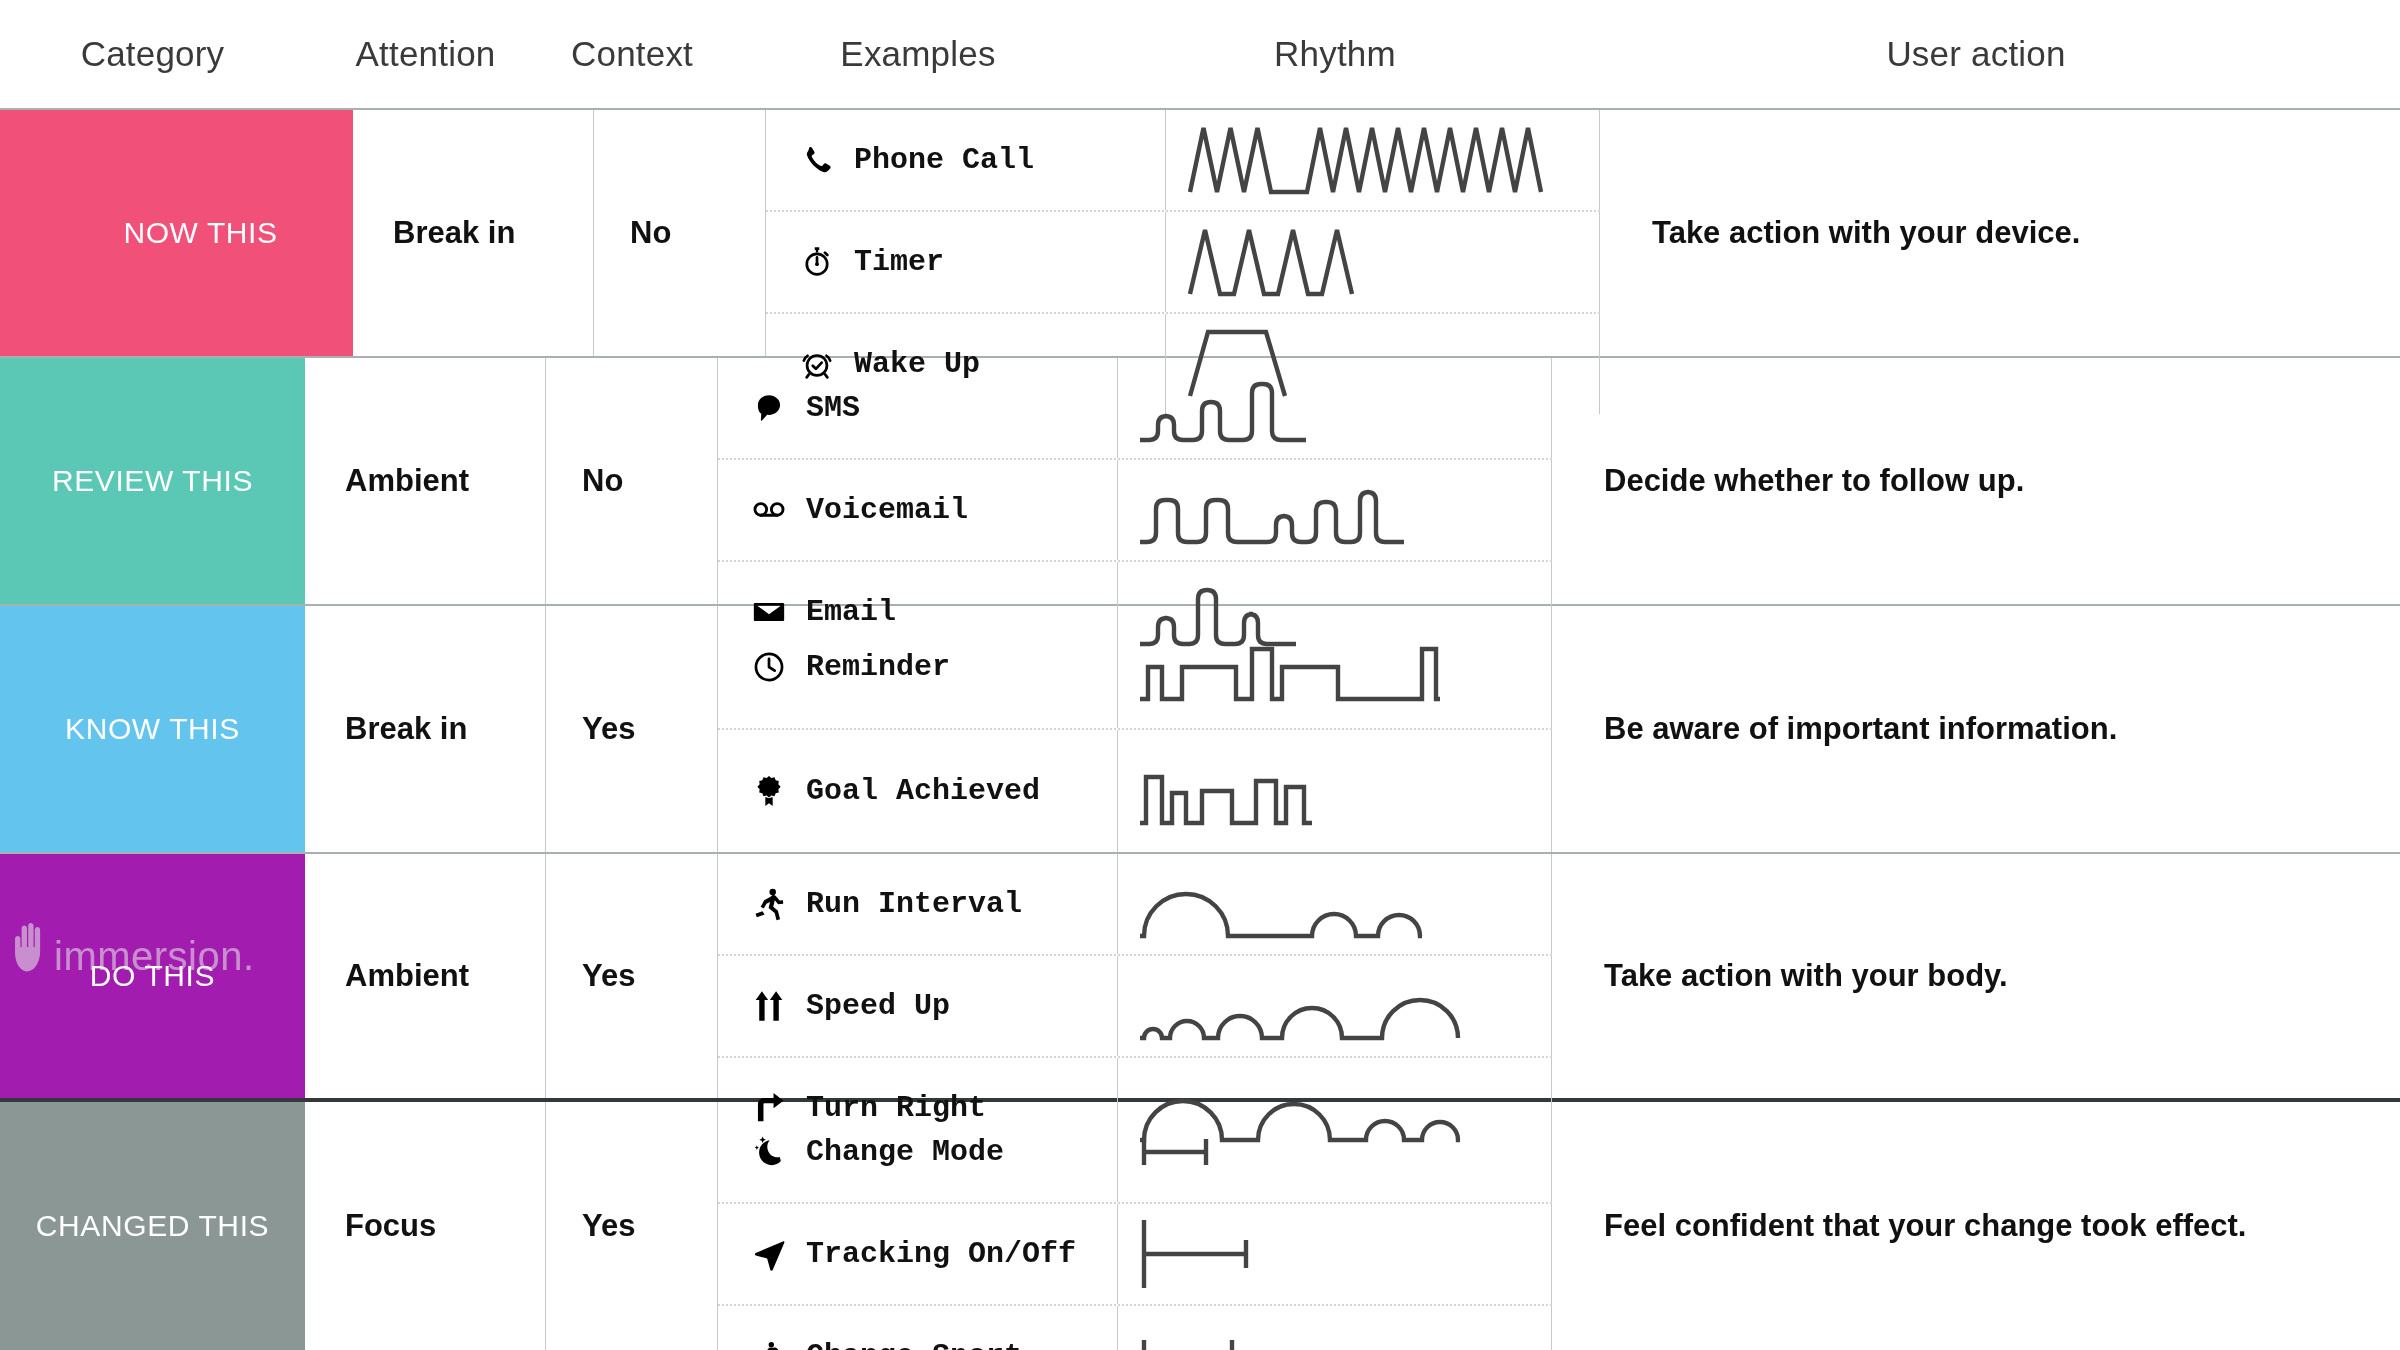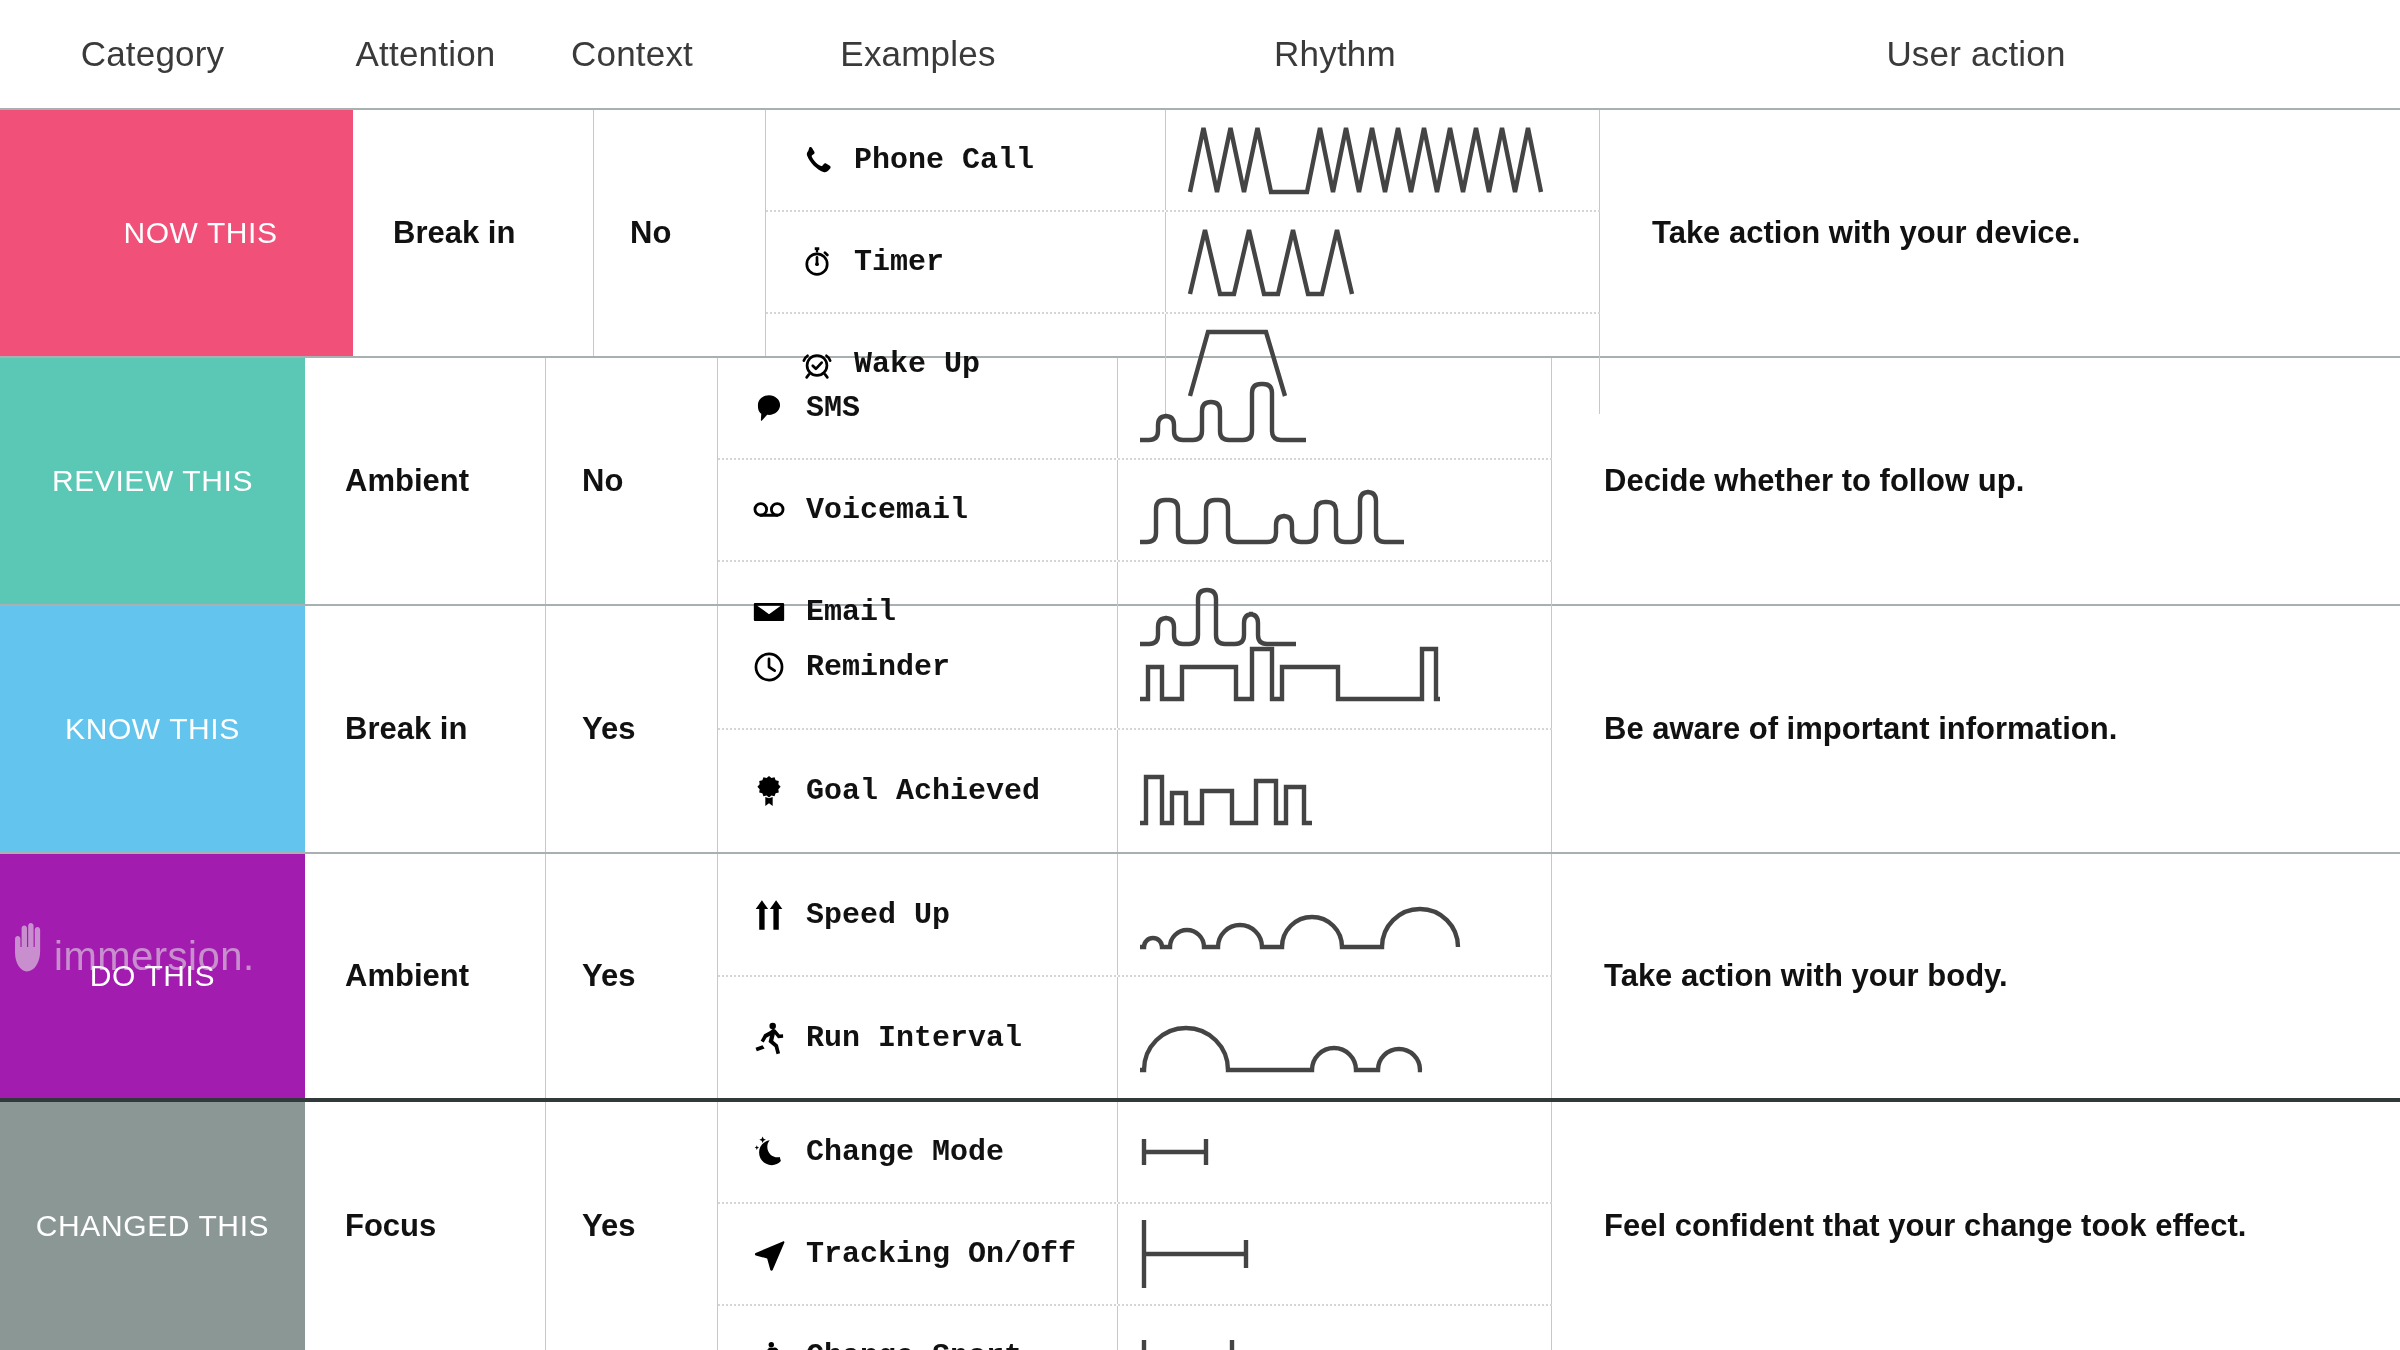--- a/index.html
+++ b/index.html
@@ -389,49 +389,66 @@
         <div class="cat" style="background: #a21caf;">
           <div class="cat-label">DO THIS</div>
         </div>
         <div class="attention">Ambient</div>
         <div class="context">Yes</div>
         <div class="subrows">
           <div class="subrow">
             <div class="example">
               <span class="ex-icon">
                 <svg viewBox="0 0 24 24" width="34" height="34">
-                  <path fill="currentColor" d="M7 1.6l4.4 6.2H8.9v14.6H5.1V7.8H2.6L7 1.6z"></path>
-                  <path fill="currentColor" d="M17 1.6l4.4 6.2h-2.5v14.6h-3.8V7.8h-2.5L17 1.6z"></path>
-                </svg>
-              </span>
-              <span class="ex-label">Speed Up</span>
-            </div>
-            <div class="rhythm">
-              <svg viewBox="0 0 400 100" width="400" height="100">
-                <g fill="none" stroke="#444444" stroke-width="4.4" stroke-linecap="butt" stroke-linejoin="miter">
-                  <path d="M 6 82 L 10 82 A 9 9 0 0 1 28 82 L 36 82 A 17 17 0 0 1 70 82 L 84 82 A 22 22 0 0 1 128 82 L 148 82 A 30 30 0 0 1 208 82 L 248 82 A 38 38 0 0 1 324 82"></path>
-                </g>
-              </svg>
-            </div>
-          </div>
-          <div class="subrow">
-            <div class="example">
-              <span class="ex-icon">
-                <svg viewBox="0 0 24 24" width="34" height="34">
                   <circle cx="14.6" cy="3.6" r="2.3" fill="currentColor"></circle>
                   <path fill="currentColor" d="M12.8 7.1L8.6 9.4 6.1 14l2.2 1.2 1.9-3.4 2.5-1.3-1 4.3 4.3 3.6 1.3 5.1 2.5-.7-1.5-6.1-3.3-2.8 1.1-4.5 2.3 2.7 3.6-.2-.1-2.5-2.4.1-2.7-3.2c-.6-.7-1.7-.9-2.5-.5z"></path>
                   <path fill="currentColor" d="M7.4 17.2l-4.9 1.7.9 2.4 5.5-1.9-1.5-2.2z"></path>
                 </svg>
               </span>
               <span class="ex-label">Run Interval</span>
             </div>
             <div class="rhythm">
               <svg viewBox="0 0 400 100" width="400" height="100">
                 <g fill="none" stroke="#444444" stroke-width="4.4" stroke-linecap="butt" stroke-linejoin="miter">
                   <path d="M 6 82 L 10 82 A 42 42 0 0 1 94 82 L 178 82 A 22 22 0 0 1 222 82 L 244 82 A 21 21 0 0 1 286 82 L 288 82"></path>
+                </g>
+              </svg>
+            </div>
+          </div>
+          <div class="subrow">
+            <div class="example">
+              <span class="ex-icon">
+                <svg viewBox="0 0 24 24" width="34" height="34">
+                  <path fill="currentColor" d="M7 1.6l4.4 6.2H8.9v14.6H5.1V7.8H2.6L7 1.6z"></path>
+                  <path fill="currentColor" d="M17 1.6l4.4 6.2h-2.5v14.6h-3.8V7.8h-2.5L17 1.6z"></path>
+                </svg>
+              </span>
+              <span class="ex-label">Speed Up</span>
+            </div>
+            <div class="rhythm">
+              <svg viewBox="0 0 400 100" width="400" height="100">
+                <g fill="none" stroke="#444444" stroke-width="4.4" stroke-linecap="butt" stroke-linejoin="miter">
+                  <path d="M 6 82 L 10 82 A 9 9 0 0 1 28 82 L 36 82 A 17 17 0 0 1 70 82 L 84 82 A 22 22 0 0 1 128 82 L 148 82 A 30 30 0 0 1 208 82 L 248 82 A 38 38 0 0 1 324 82"></path>
+                </g>
+              </svg>
+            </div>
+          </div>
+          <div class="subrow">
+            <div class="example">
+              <span class="ex-icon">
+                <svg viewBox="0 0 24 24" width="34" height="34">
+                  <path fill="currentColor" d="M4.2 21.4V9.2c0-2.3 1.9-4.2 4.2-4.2h6.8V1.4l7 5.4-7 5.4V8.6H8.8c-.4 0-.7.3-.7.7v12.1H4.2z"></path>
+                </svg>
+              </span>
+              <span class="ex-label">Turn Right</span>
+            </div>
+            <div class="rhythm">
+              <svg viewBox="0 0 400 100" width="400" height="100">
+                <g fill="none" stroke="#444444" stroke-width="4.4" stroke-linecap="butt" stroke-linejoin="miter">
+                  <path d="M 6 82 L 10 82 A 39 39 0 0 1 88 82 L 124 82 A 36 36 0 0 1 196 82 L 232 82 A 19 19 0 0 1 270 82 L 288 82 A 18 18 0 0 1 324 82 L 326 82"></path>
                 </g>
               </svg>
             </div>
           </div>
         </div>
         <div class="useraction">Take action with your body.</div>
       </div>
       <div class="band band-last" style="height: 248px;">
         <div class="cat" style="background: rgb(139, 151, 149);">
           <div class="cat-label">CHANGED THIS</div>

